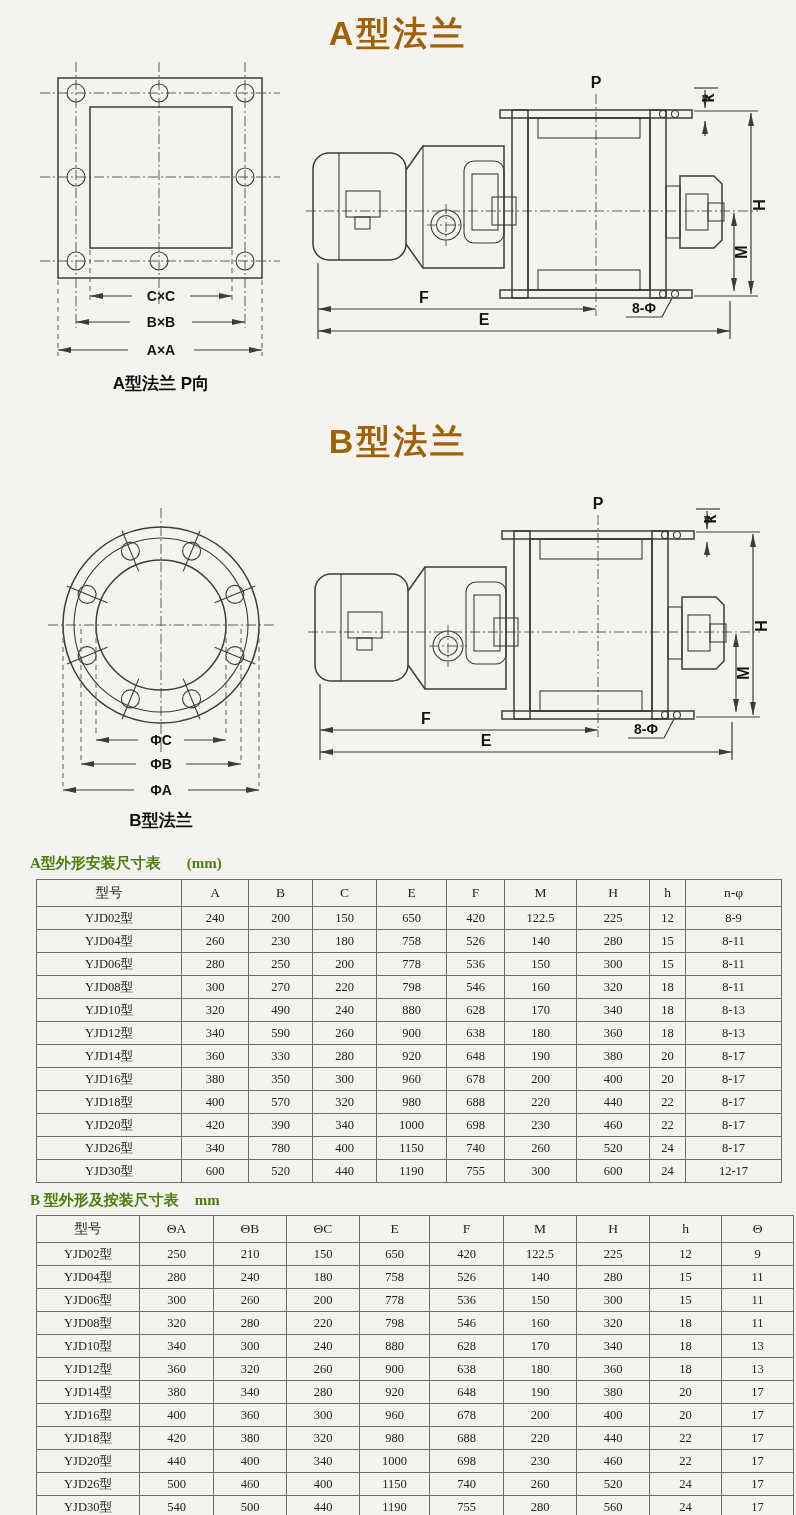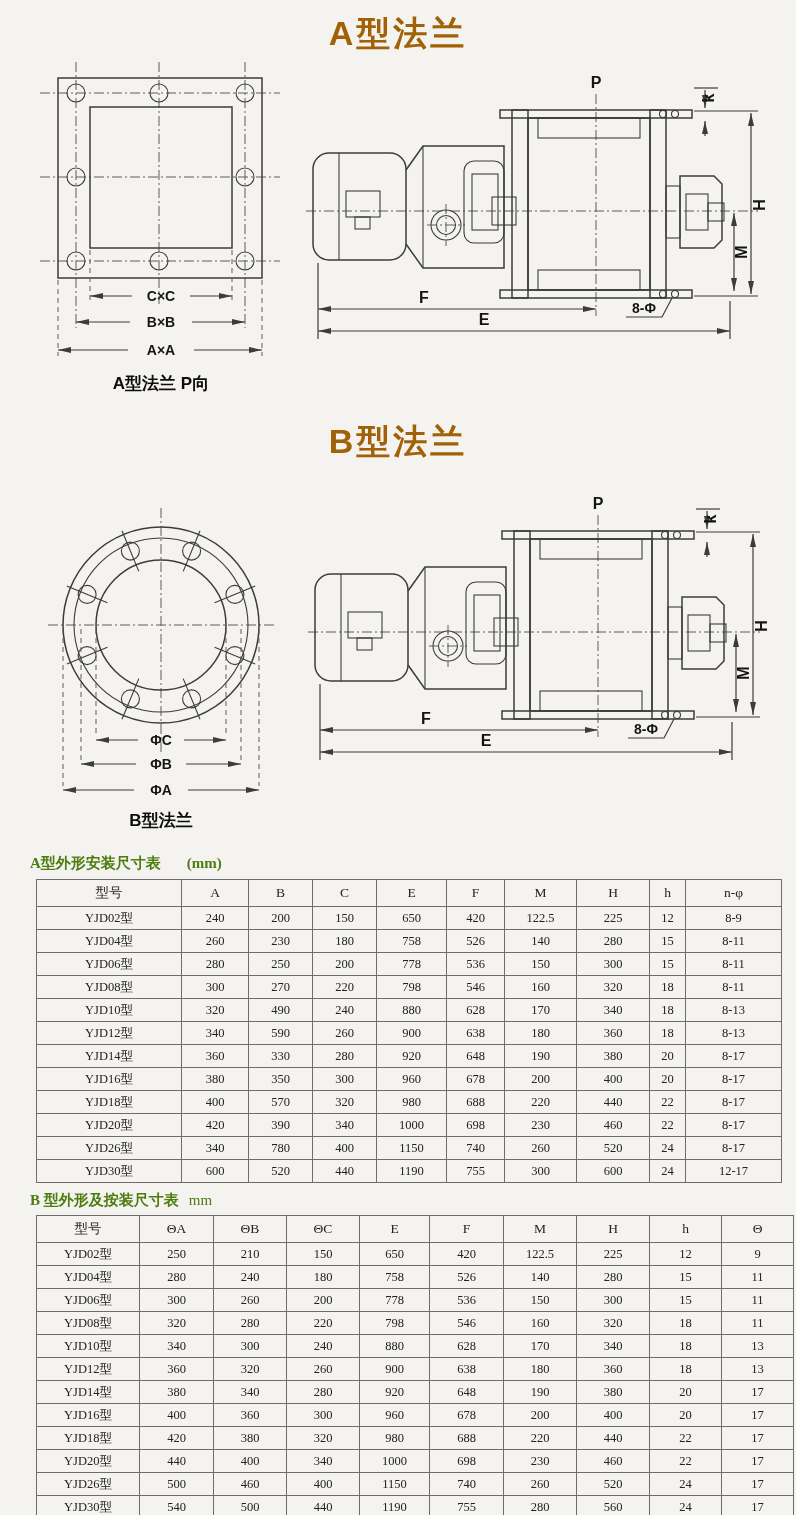--- a/index.html
+++ b/index.html
@@ -41,21 +41,21 @@
 
   
   .tbl-title{
     margin-left:30px;
     font-family:"Liberation Serif", serif;
     font-weight:bold;font-size:15px;color:#4d7c0f;
   }
   #tbl-title-a{margin-top:16px;margin-bottom:6px;}
   #tbl-title-b{margin-top:8px;margin-bottom:5px;}
   .unit{margin-left:26px;font-weight:bold;}
-  .unit-b{margin-left:10px;font-weight:normal;}
+  .unit-b{margin-left:16px;font-weight:bold;}
   table.spec{
     border-collapse:collapse;
     margin-left:36px;
     table-layout:fixed;
   }
   table.spec th, table.spec td{
     border:1px solid #6d6d6d;
     text-align:center;
     padding:0;
     font-family:"Liberation Serif", serif;

